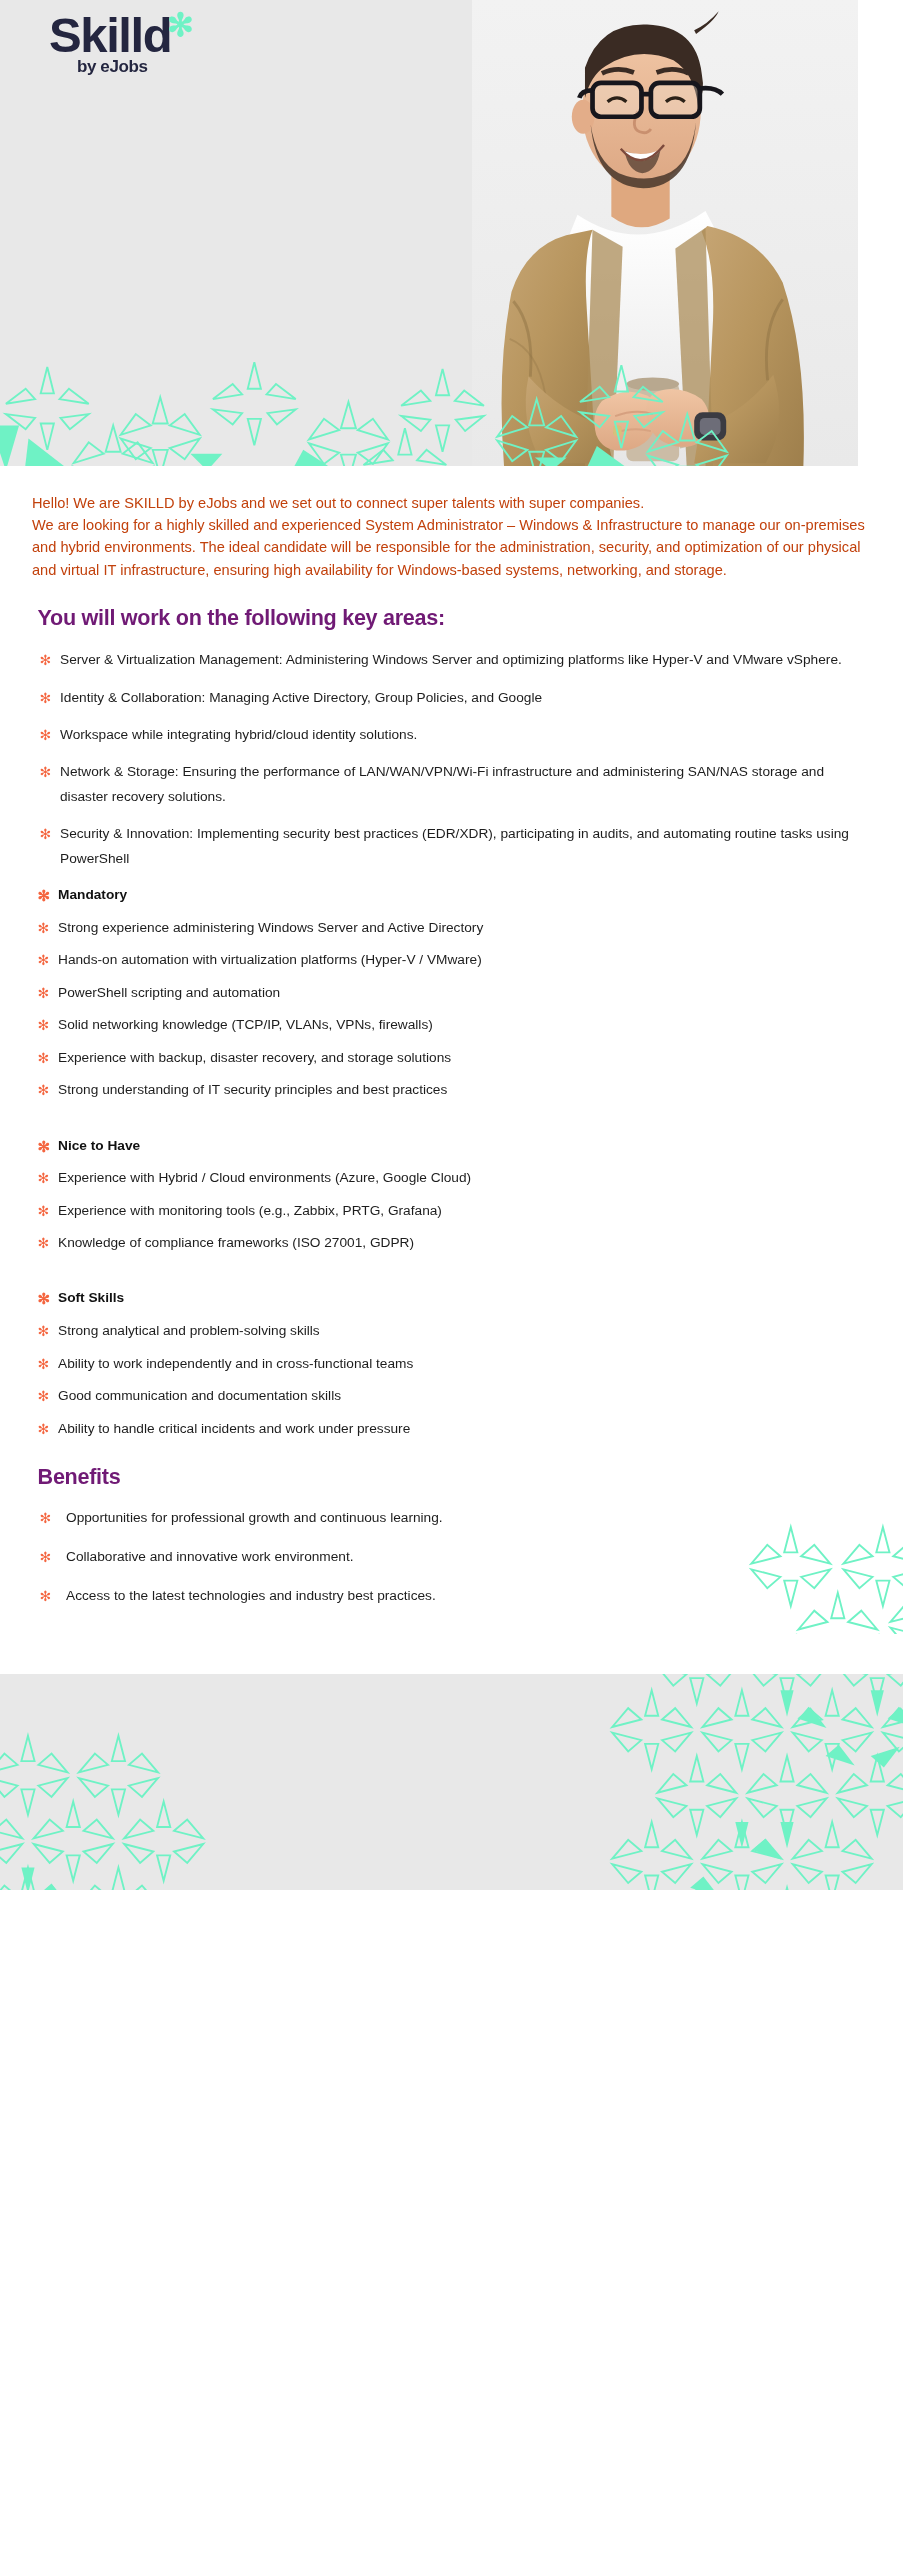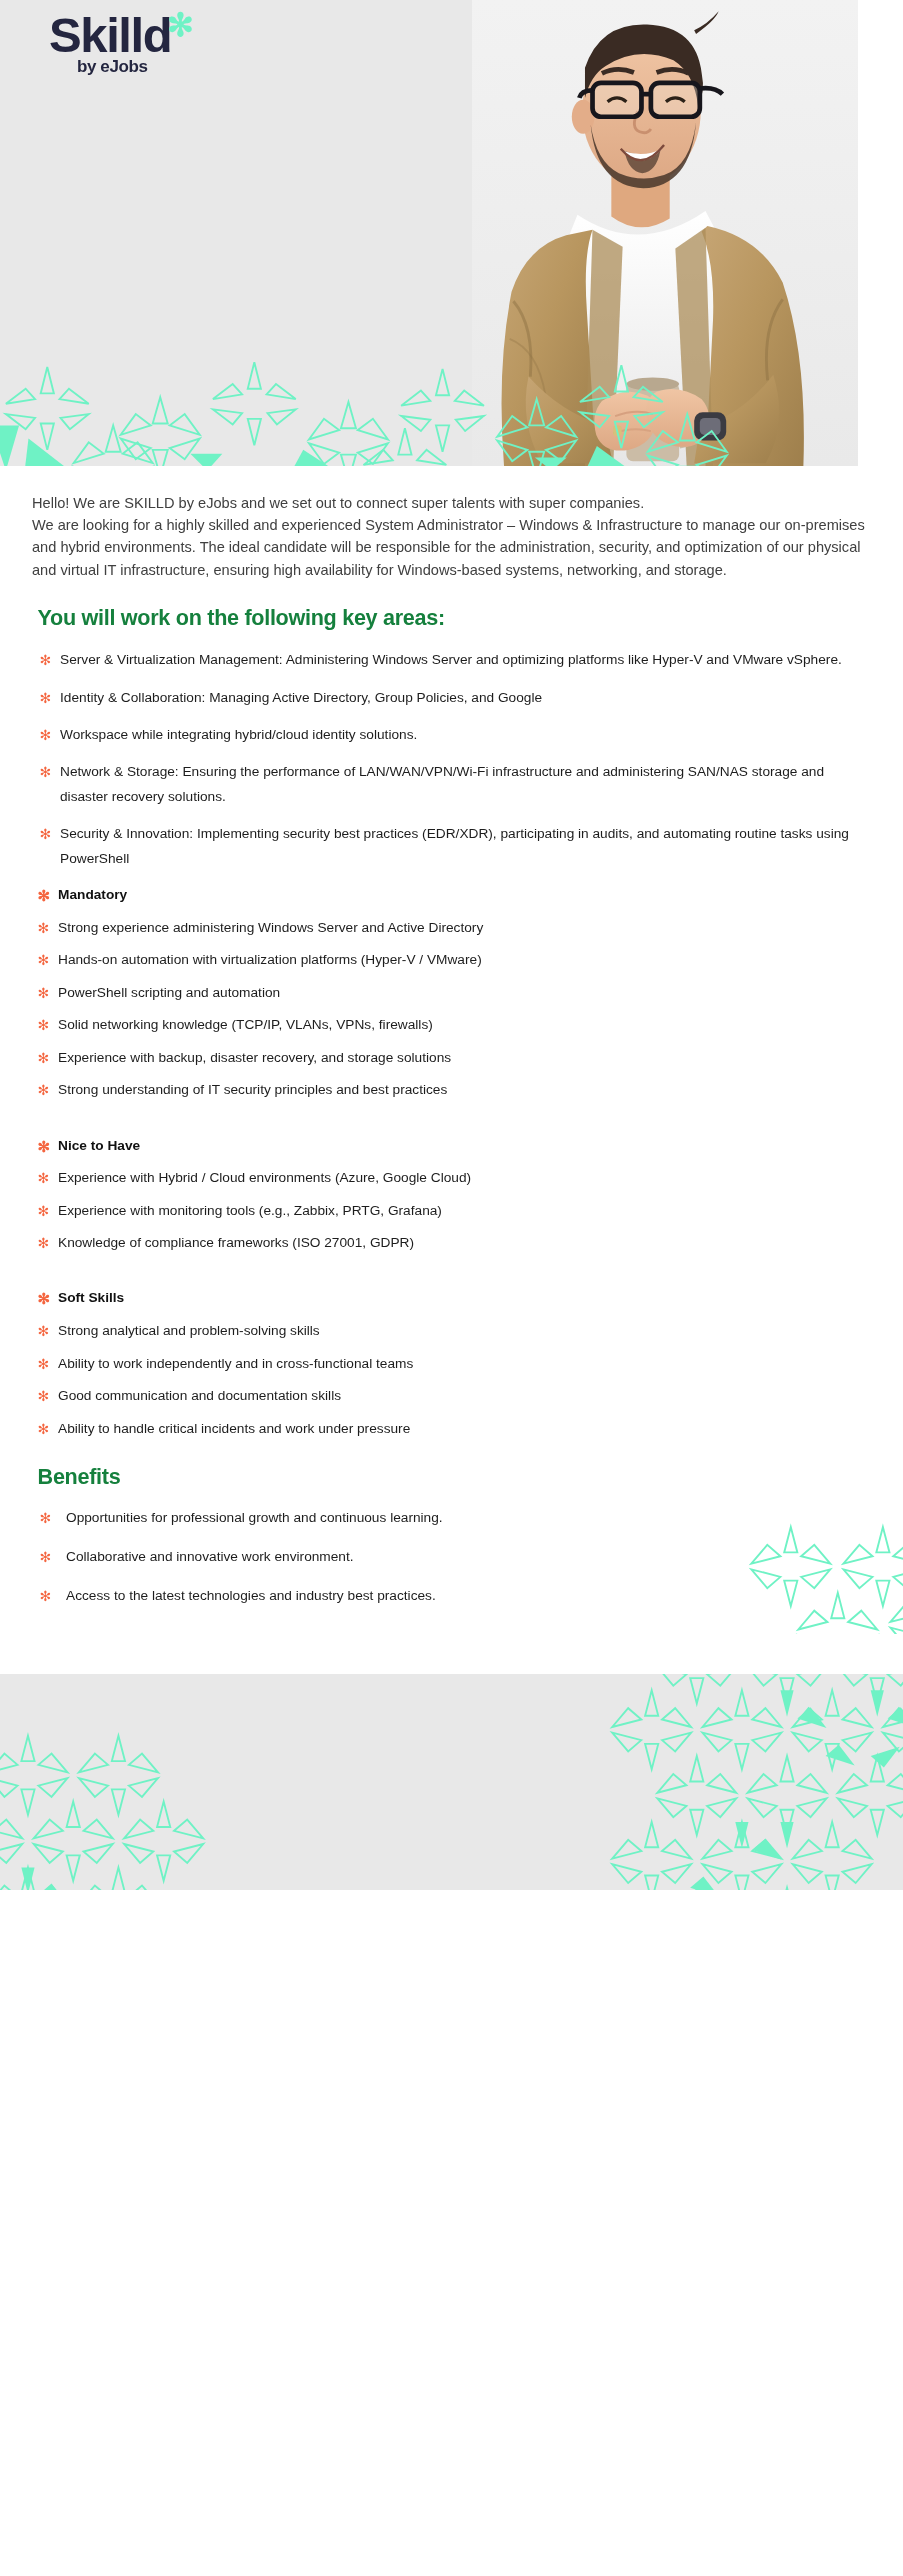--- a/index.html
+++ b/index.html
@@ -71,27 +71,27 @@
   .photo svg { display:block; width:386px; height:466px; }
 
   
   .deco { position:absolute; pointer-events:none; }
   .deco svg { display:block; }
   .deco-header { left:-28px; bottom:-7.5px; width:847px; height:122px; }
 
   
   .content { padding:26px 32px 9.4px 32px; position:relative; z-index:2; }
 
-  .intro { font-size:14.6px; line-height:1.52; color:#404040; margin-bottom:14px; }
+  .intro { font-size:14.6px; line-height:1.52; color:#c2410c; margin-bottom:14px; }
   .intro p { margin-bottom:0; }
 
   h2.section {
     font-size:21.6px;
     font-weight:bold;
-    color:#15803d;
+    color:#701a75;
     letter-spacing:-0.3px;
     margin:24.5px 0 17px 5.6px;
   }
 
   ul.bullets { list-style:none; margin:0 0 5.6px 0; padding:0; }
   ul.bullets li {
     position:relative;
     padding-left:26px;
     font-size:13.7px;
     line-height:1.62;

